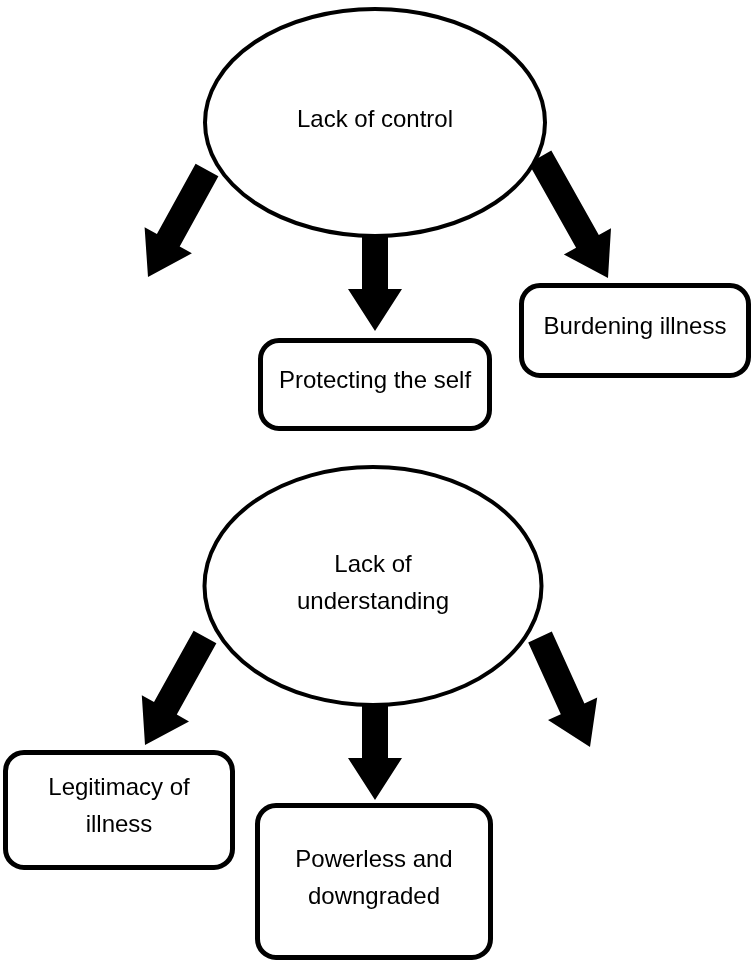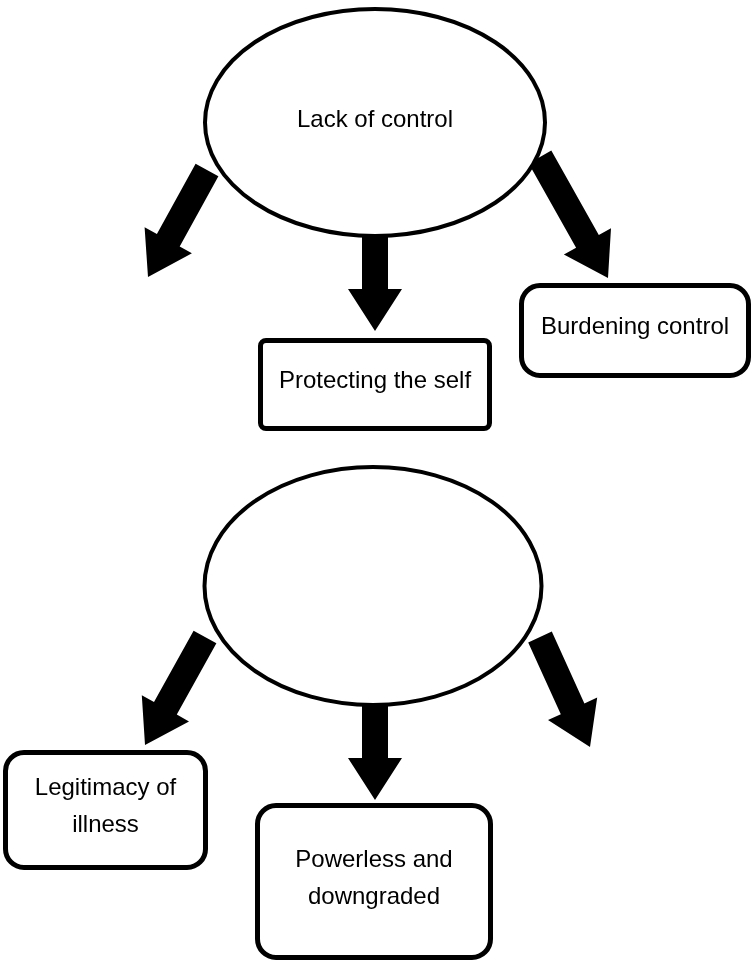--- a/index.html
+++ b/index.html
@@ -42,24 +42,24 @@
     justify-content: center;
     text-align: center;
     font-size: 24px;
     line-height: 37px;
     white-space: pre-line;
     padding-bottom: 8px;
     pointer-events: none;
   }
   
   .box-a { left: 4px;   top: 283px; width: 233px; height: 93px; }
-  .box-b { left: 258px; top: 338px; width: 234px; height: 93px; border-radius: 8px; }
+  .box-b { left: 258px; top: 338px; width: 234px; height: 93px; }
   .box-c { left: 519px; top: 283px; width: 232px; height: 95px; }
   
-  .box-d { left: 3px;   top: 750px; width: 205px; height: 120px; }
+  .box-d { left: 3px;   top: 750px; width: 232px; height: 120px; }
   .box-e { left: 255px; top: 803px; width: 238px; height: 157px; align-items: center; }
   .box-f { left: 516px; top: 750px; width: 232px; height: 132px; }
   
   .elabel-1 { left: 205px; top: 7px;   width: 340px; height: 230px; }
   .elabel-2 { left: 203px; top: 465px; width: 340px; height: 242px; }
 </style>
 </head>
 <body>
 
 <div class="stage">
@@ -71,26 +71,28 @@
     <polygon fill="#000000" points="528.7,163.4 576.1,247.8 563.9,254.6 608,278 611.0,228.2 598.8,235.0 551.3,150.6"></polygon>
     <polygon fill="#000000" points="193.6,630.7 154.0,702.0 141.8,695.2 145,745 189.0,721.4 176.8,714.6 216.4,643.3"></polygon>
     <polygon fill="#000000" points="362,703 362,758 348,758 375,800 402,758 388,758 388,703"></polygon>
     <polygon fill="#000000" points="528.2,642.4 560.8,714.2 548.0,720.0 590,747 597.2,697.6 584.4,703.4 551.8,631.6"></polygon>
 
     <ellipse cx="375" cy="122.5" rx="170" ry="113.5" fill="#ffffff" stroke="#000000" stroke-width="4"></ellipse>
     <ellipse cx="373" cy="586" rx="168.5" ry="119" fill="#ffffff" stroke="#000000" stroke-width="4"></ellipse>
   </svg>
 
   <div class="ellipse-label elabel-1">Lack of control</div>
+  <div class="ellipse-label elabel-2">Lack of
+understanding</div>
 
   <div class="node-box box-b">
     <span class="node-label">Protecting the self</span>
   </div>
   <div class="node-box box-c">
-    <span class="node-label">Burdening control</span>
+    <span class="node-label">Burdening illness</span>
   </div>
 
   <div class="node-box box-d">
     <span class="node-label">Legitimacy of
 illness</span>
   </div>
   <div class="node-box box-e">
     <span class="node-label">Powerless and
 downgraded</span>
   </div>

